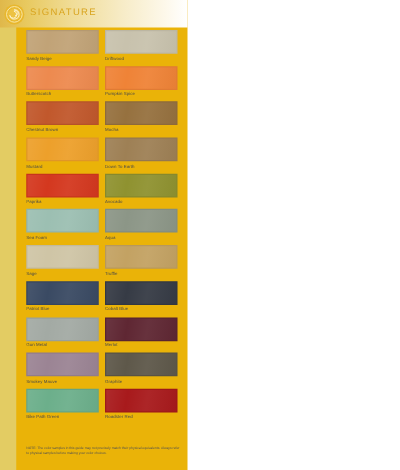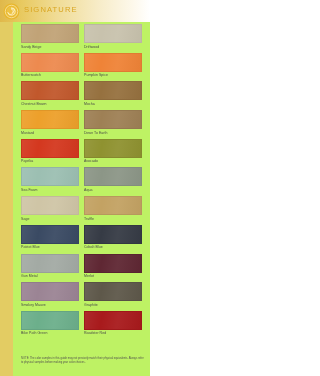--- a/index.html
+++ b/index.html
@@ -10,21 +10,21 @@
     width: 150px;
     height: 376px;
     overflow: hidden;
     background: #ffffff;
     font-family: "Liberation Sans", sans-serif;
     position: relative;
   }
   #page {
     position: absolute;
     inset: 0;
-    background: #bef264;
+    background: #eab308;
   }
   #side-band-inner {
     position: absolute;
     left: 0; top: 0;
     width: 13px; height: 376px;
     background: #e3cc63;
   }
   
   #header {
     position: absolute;

